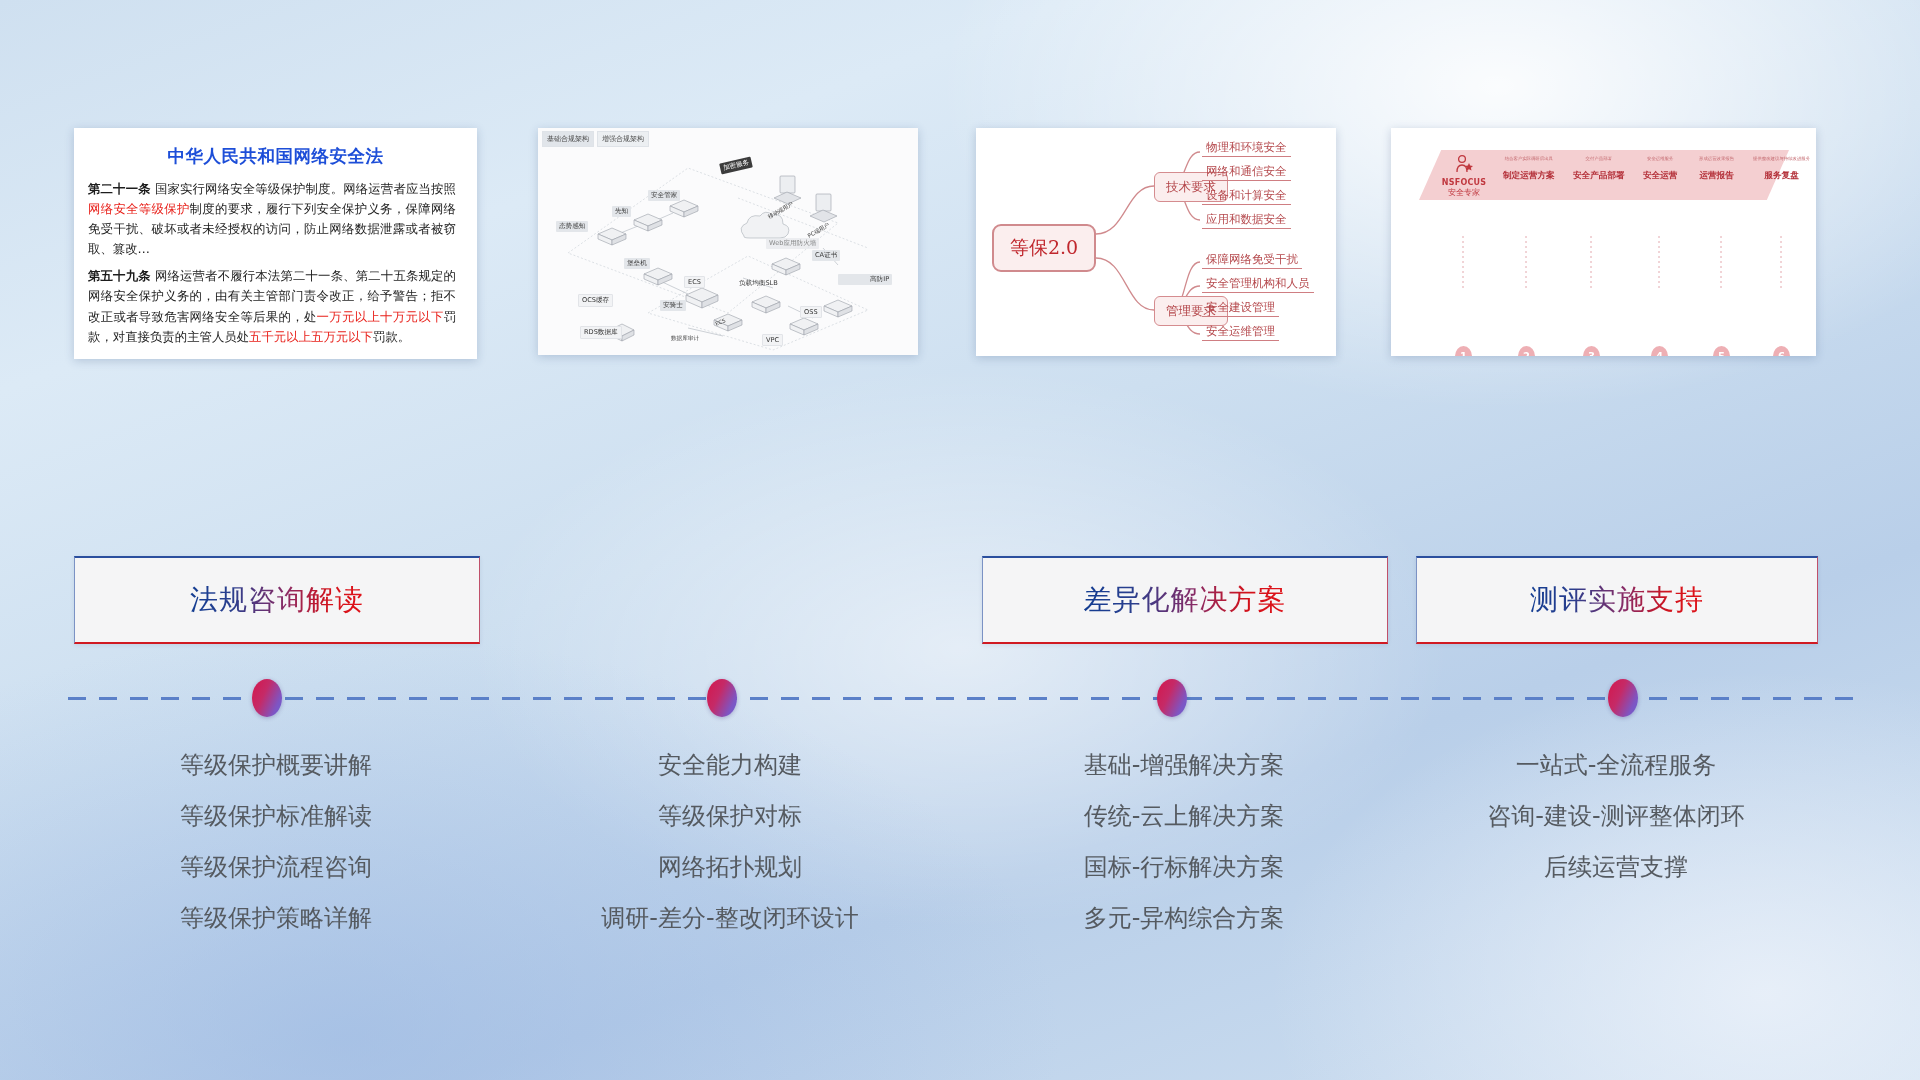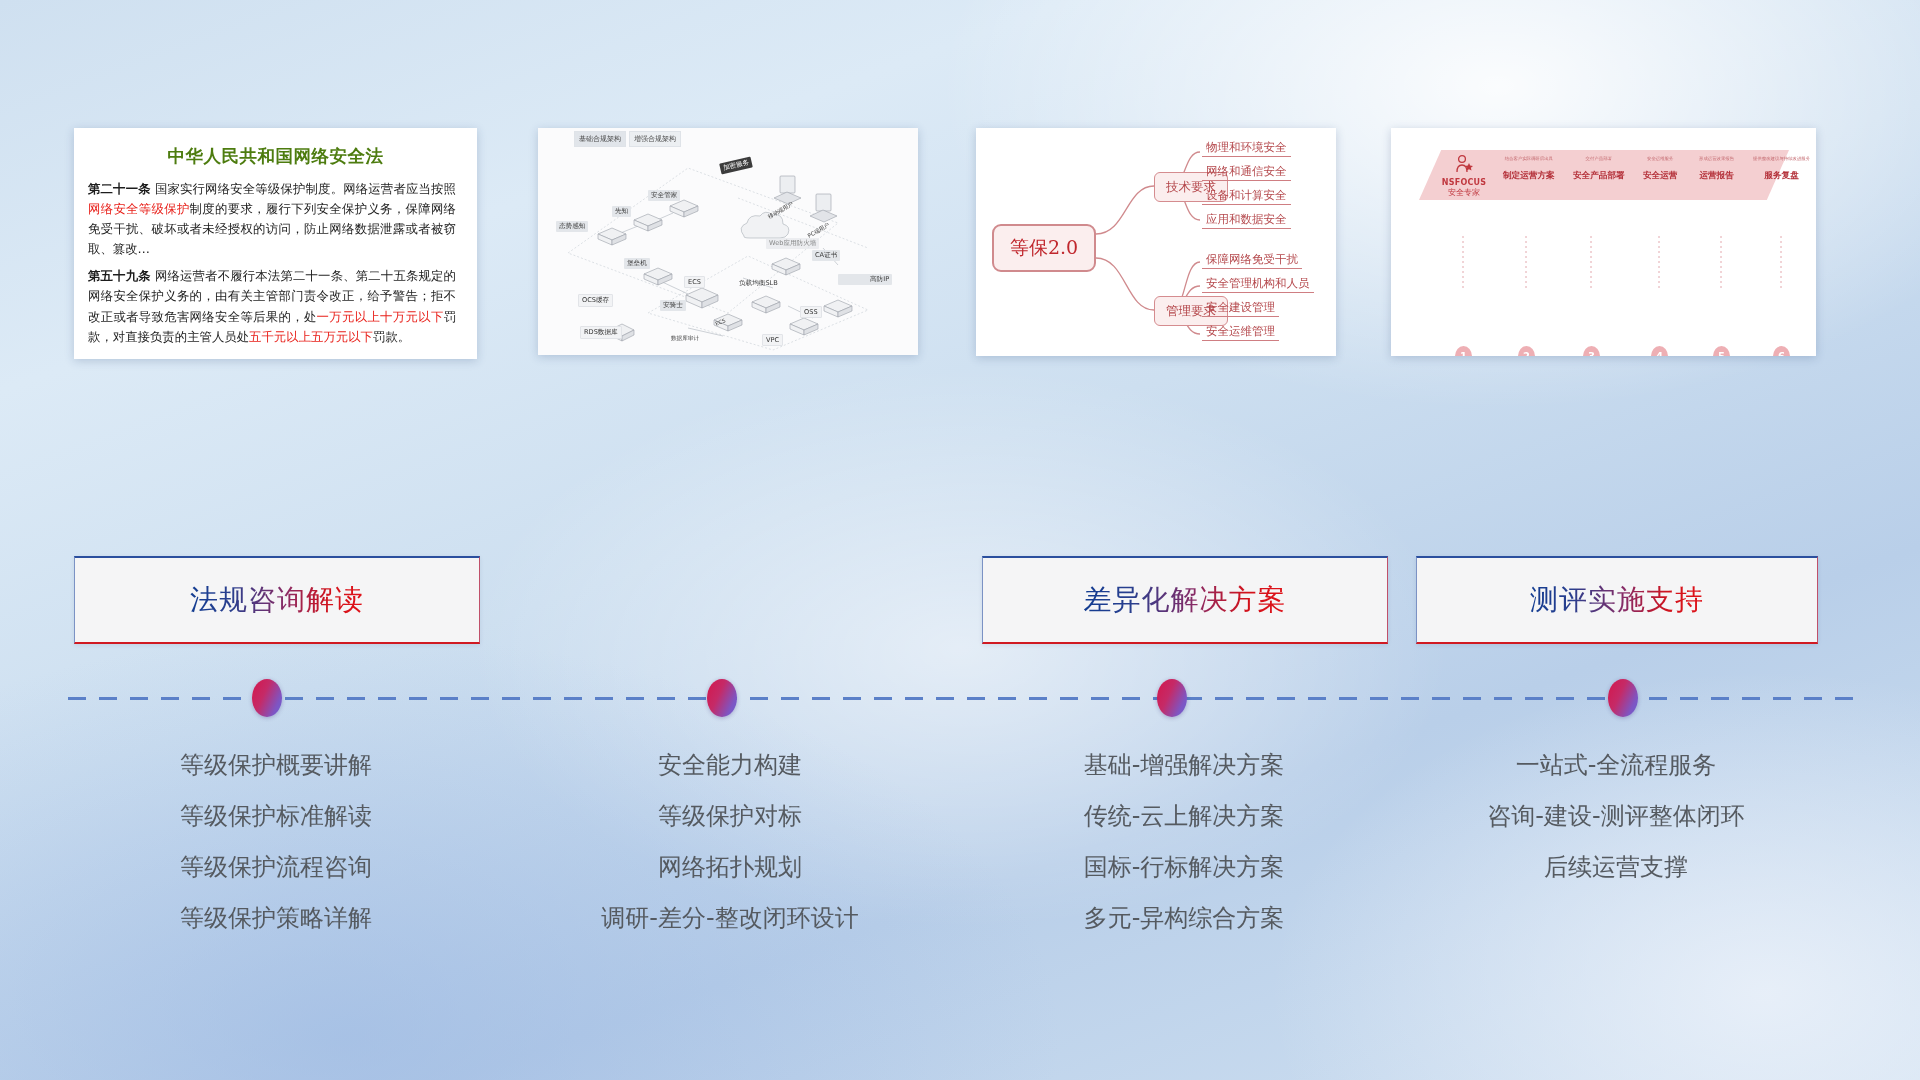--- a/index.html
+++ b/index.html
@@ -23,32 +23,32 @@
     overflow:hidden;
   }
   .card.c1{left:74px;width:403px;height:231px;}
   .card.c2{left:538px;width:380px;height:227px;}
   .card.c3{left:976px;width:360px;height:228px;}
   .card.c4{left:1391px;width:425px;height:228px;}
 
   
   .law{padding:12px 14px 0 14px;box-sizing:border-box;height:100%;}
   .law-title{
-    text-align:center;font-weight:bold;font-size:17.5px;color:#4d7c0f;
+    text-align:center;font-weight:bold;font-size:17.5px;color:#1d4ed8;
     margin:4px 0 11px 0;letter-spacing:.5px;
   }
   .law-p{font-size:12.4px;line-height:1.62;color:#1d1d1d;text-align:justify;margin:0 7px 7px 0;}
   .law-p b{font-weight:bold;}
   .law-p .hl{color:#e8201a;}
 
   
   .cloud{position:relative;width:100%;height:100%;background:#fbfbfc;}
   .cloud .tabs{position:absolute;left:4px;top:3px;display:flex;gap:3px;}
   .cloud .tab{font-size:7px;color:#4a4a4a;background:#eceff2;padding:2px 4px;border:1px solid #dfe3e8;}
-  .cloud .tab.sel{background:#e1e5ea;margin-left:32px;}
+  .cloud .tab.sel{background:#e1e5ea;}
   .cloud svg{position:absolute;inset:0;}
   .nodelbl{
     position:absolute;font-size:6.6px;color:#3a3a3a;background:#e3e6ea;
     padding:1px 3px;white-space:nowrap;border-radius:1px;
   }
   .nodelbl.dark{background:#3c3c3c;color:#fff;}
   .nodelbl.lite{background:#f2f3f5;color:#333;border:1px solid #e2e4e8;}
   .nodelbl.plain{background:transparent;color:#3a3a3a;}
 
   

